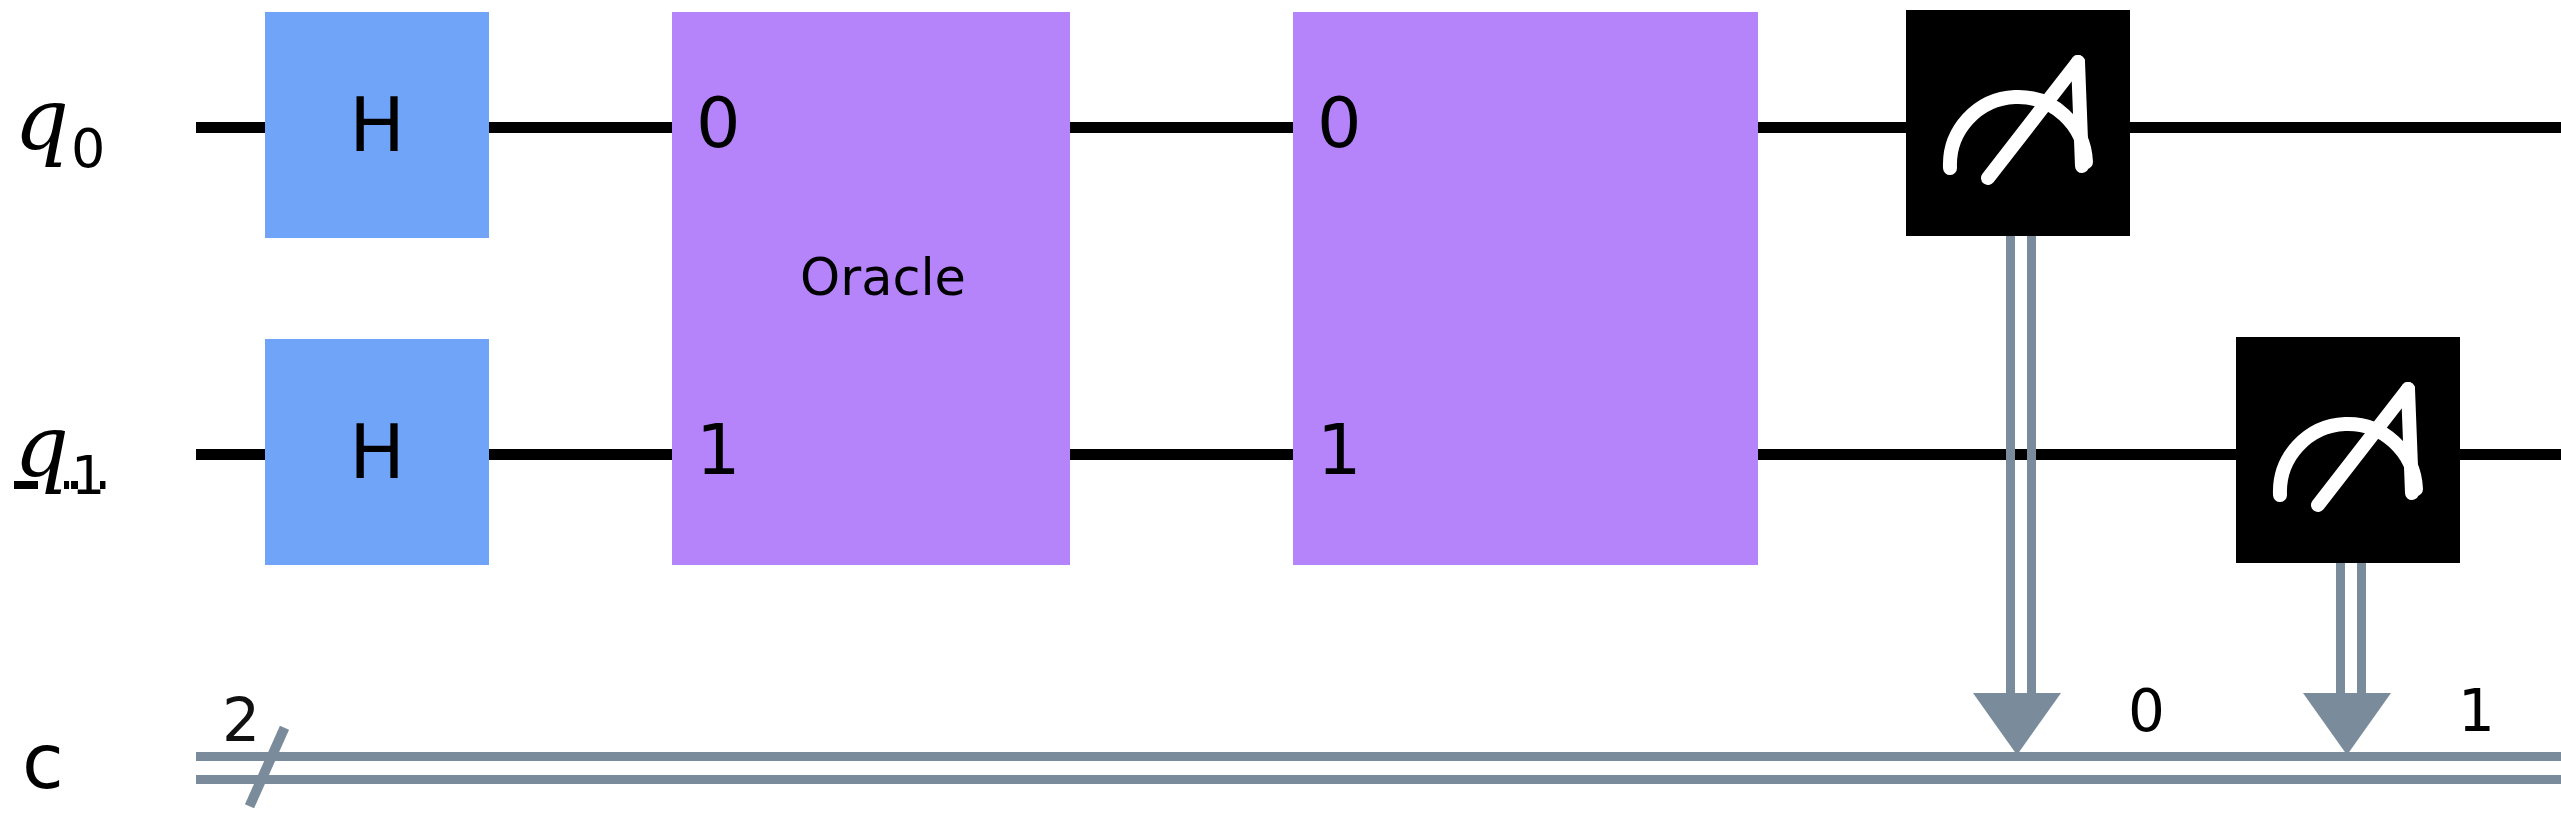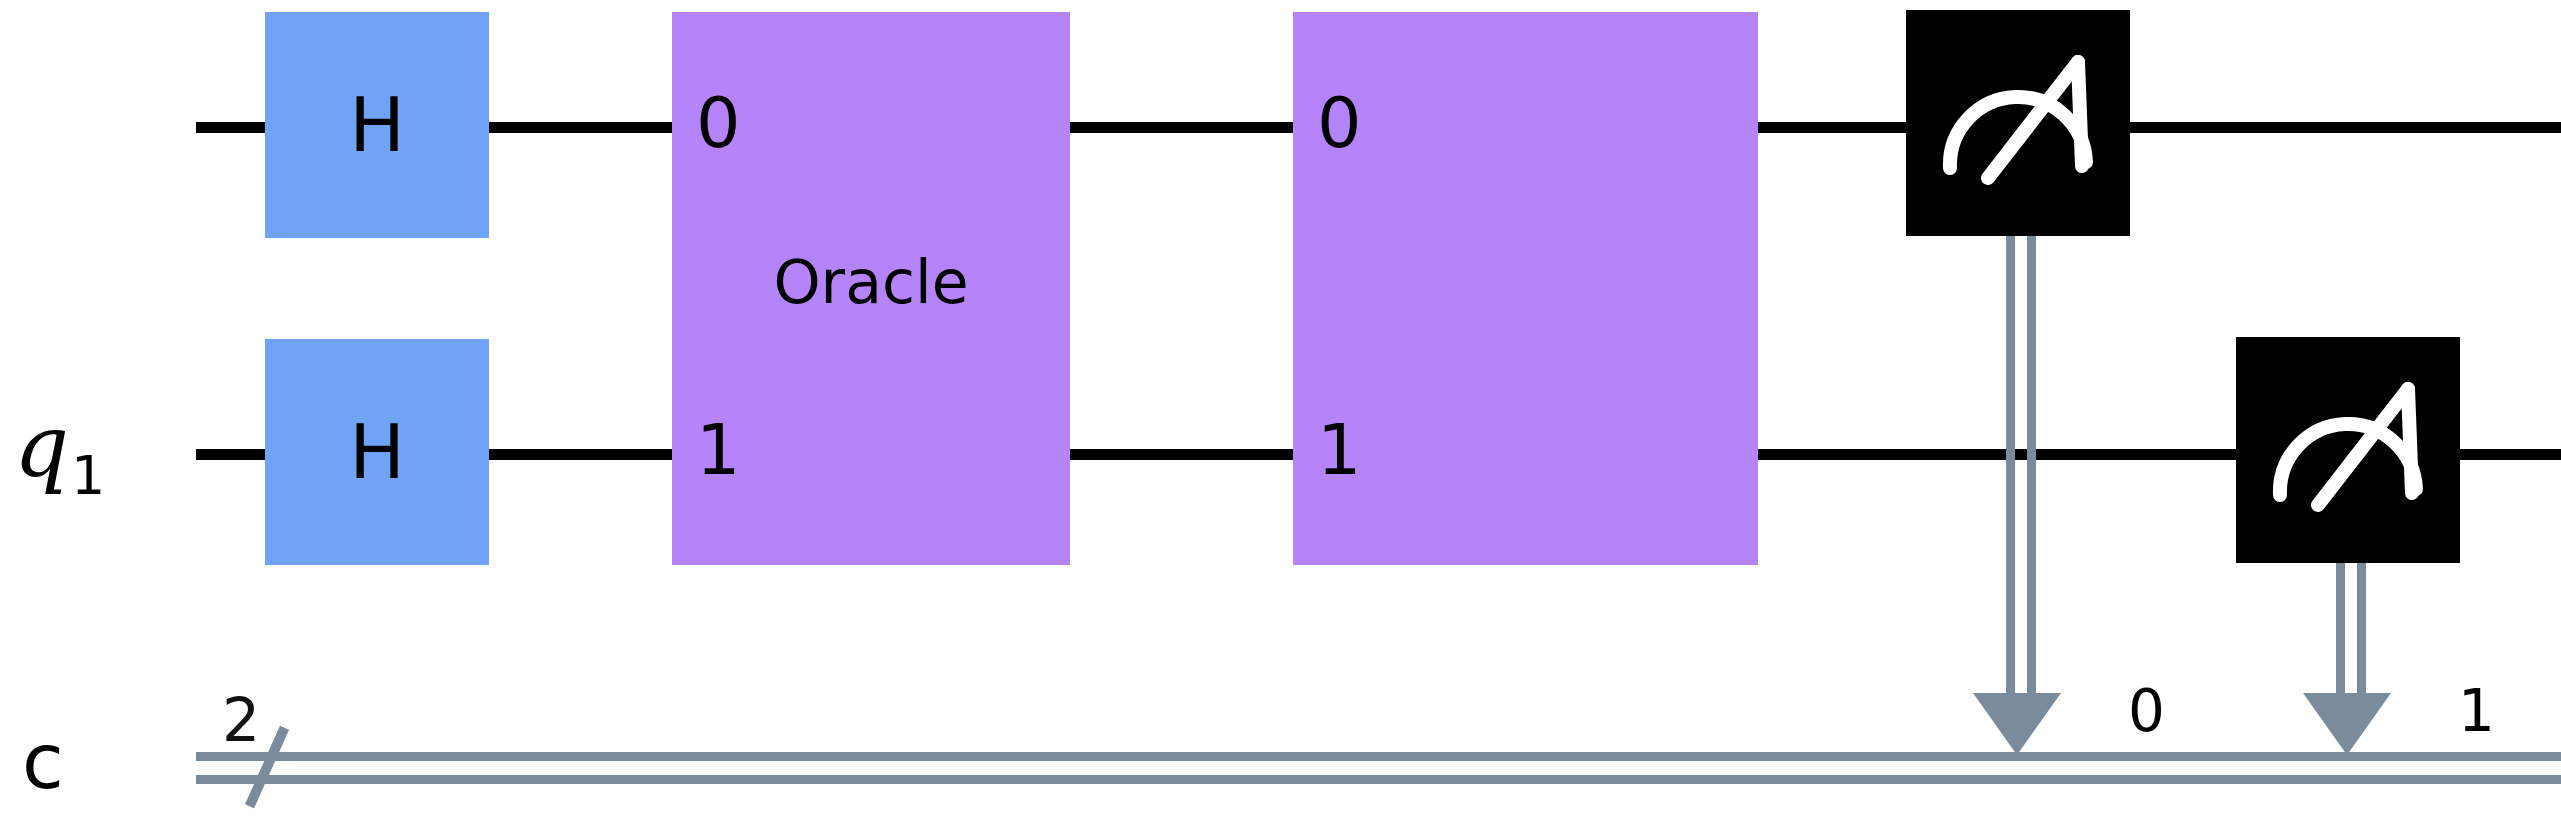--- a/index.html
+++ b/index.html
@@ -95,26 +95,26 @@
     align-items: center;
     justify-content: center;
     color: #000000;
     font-family: "DejaVu Sans", sans-serif;
     font-size: 74px;
     line-height: 1;
     user-select: none;
   }
   .gate-title {
     position: absolute;
-    left: 0;
+    left: 12px;
     width: 100%;
     text-align: center;
     color: #000000;
     font-family: "DejaVu Sans", sans-serif;
-    font-size: 60px;
+    font-size: 51px;
     line-height: 1;
     user-select: none;
   }
   .port-index {
     position: absolute;
     color: #000000;
     font-family: "DejaVu Sans", sans-serif;
     font-size: 70px;
     line-height: 1;
     user-select: none;
@@ -144,22 +144,25 @@
     line-height: 1;
     user-select: none;
   }
   .meter-svg { position: absolute; left: 0; top: 0; }
 </style>
 </head>
 <body>
 
 <div id="circuit">
 
-
-  <div class="qlabel" style="left:14px; top:403px;">
+  <div class="qlabel" style="left:14px; top:76px;">
+    <span>q</span><span class="sub">0</span>
+  </div>
+
+  <div class="qlabel" style="left:14px; top:403px;text-decoration:underline;">
     <span>q</span><span class="sub">1</span>
   </div>
 
   <div class="clabel" style="left:22px; top:724px;">c</div>
 
   <div class="cwidth" style="left:222px; top:690px;">2</div>
 
   <div class="qwire" style="left:196px; top:122px; width:72px;"></div>
   <div class="qwire" style="left:487px; top:122px; width:188px;"></div>
   <div class="qwire" style="left:1068px; top:122px; width:228px;"></div>

